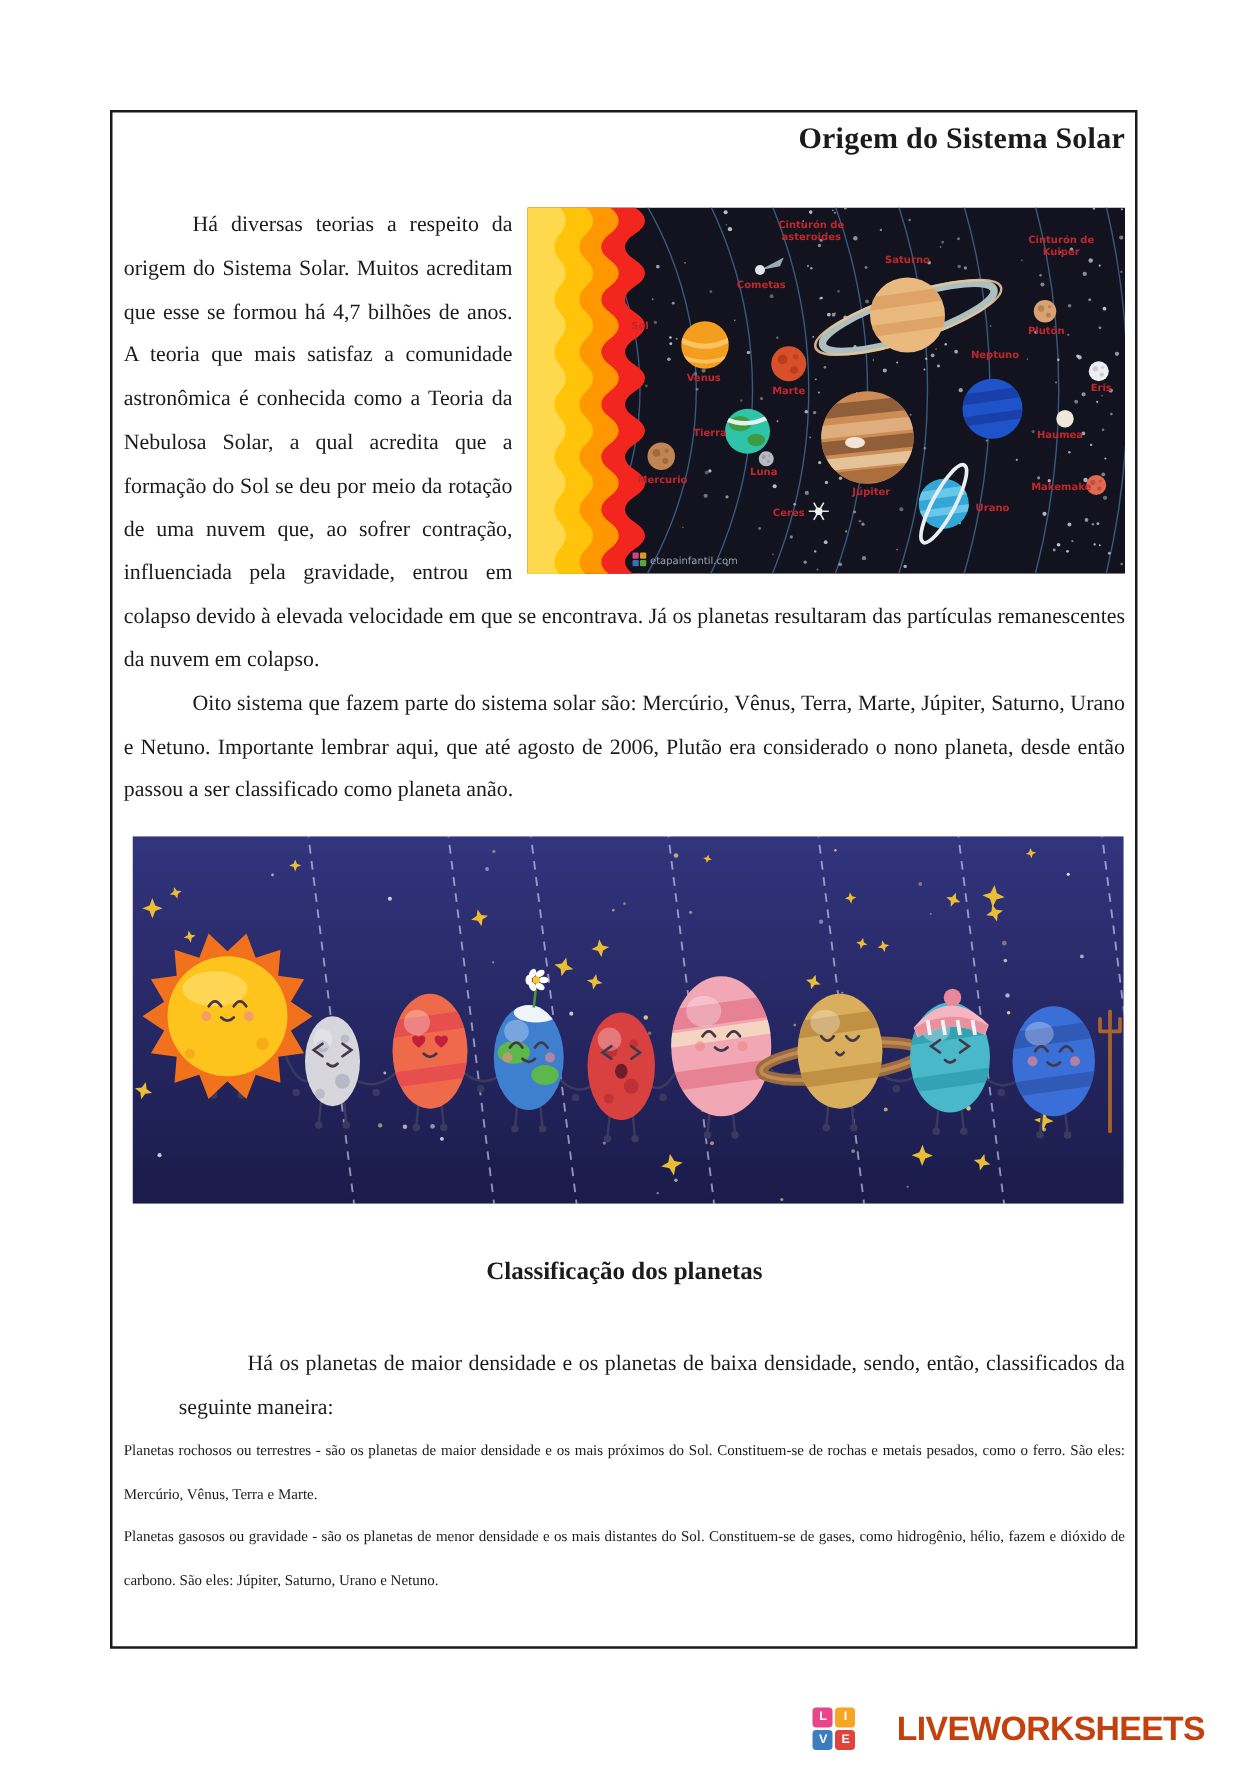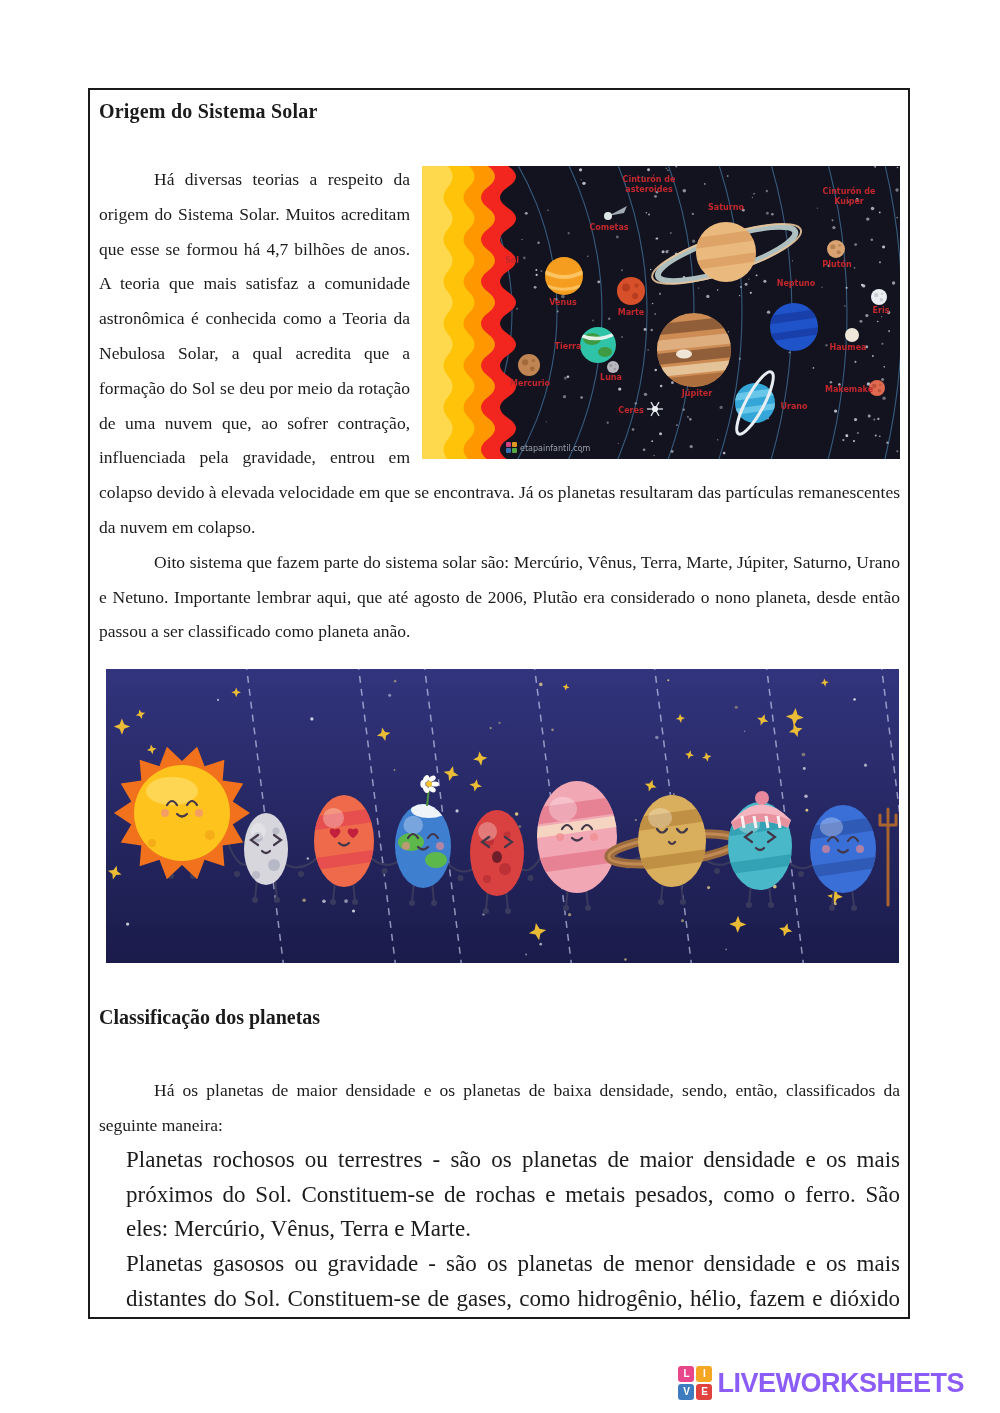--- a/index.html
+++ b/index.html
@@ -1,32 +1,32 @@
 <!DOCTYPE html>
 <html><head>
 <meta charset="utf-8">
 <style>
   html,body{margin:0;padding:0;background:#ffffff;}
   .canvas{position:relative;width:1000px;height:1413px;background:#ffffff;overflow:hidden;
           font-family:"Liberation Serif", serif;color:#1b1b1b;}
   .doc-box{position:absolute;left:88px;top:88px;width:822px;height:1231px;
            border:2px solid #1a1a1a;box-sizing:border-box;
            padding:8px 8px 0 9px;overflow:hidden;}
-  .doc-title{margin:0;text-align:left;font-size:20px;font-weight:bold;line-height:26px;letter-spacing:.2px;}
+  .doc-title{margin:0;text-align:right;font-size:24px;font-weight:bold;line-height:26px;letter-spacing:.2px;}
   .para{text-align:justify;font-size:17.5px;line-height:34.8px;margin:0;}
   .para.indent{text-indent:55px;}
   .p1{margin-top:38px;}
   .solar-fig{float:right;width:478px;height:293px;margin:4px 0 10px 12px;}
   .solar-fig svg{display:block;width:478px;height:293px;}
   .cartoon-fig{display:block;width:793px;height:294px;margin:20px 0 0 7px;}
   .cartoon-fig svg{display:block;width:793px;height:294px;}
-  .section-heading{margin:40px 0 0 0;text-align:left;font-size:20px;font-weight:bold;line-height:28px;}
-  .p3{margin-top:42px;}
+  .section-heading{margin:40px 0 0 0;text-align:center;font-size:20px;font-weight:bold;line-height:28px;}
+  .p3{margin-top:42px;margin-left:44px;}
   .bullet-list{list-style:none;margin:0;padding:0;}
-  .bullet-list li{position:relative;text-align:justify;font-size:23px;line-height:34.8px;margin-left:27px;}
+  .bullet-list li{position:relative;text-align:justify;font-size:12px;line-height:34.8px;}
   .b{font-weight:normal;}
   .lw-logo{position:absolute;top:1366px;right:36px;display:flex;align-items:center;gap:5px;
            font-family:"Liberation Sans", sans-serif;cursor:pointer;}
   .lw-grid{display:grid;grid-template-columns:16px 16px;grid-template-rows:16px 16px;gap:2px;}
   .lw-tile{width:16px;height:16px;border-radius:3px;color:#fff;font-size:10px;font-weight:bold;
            display:flex;align-items:center;justify-content:center;line-height:1;}
   .lw-text{font-size:27px;font-weight:800;letter-spacing:-0.5px;color:#1b4a7a;}
 </style>
 </head>
 <body>
@@ -713,15 +713,15 @@
     </ul>
   </div>
 
   <div class="lw-logo">
     <div class="lw-grid">
       <span class="lw-tile" style="background: rgb(232, 70, 139);">L</span>
       <span class="lw-tile" style="background: rgb(245, 166, 35);">I</span>
       <span class="lw-tile" style="background: rgb(62, 124, 192);">V</span>
       <span class="lw-tile" style="background: rgb(224, 66, 61);">E</span>
     </div>
-    <span class="lw-text" style="color: #8b5cf6;">LIVEWORKSHEETS</span>
+    <span class="lw-text" style="color: #c2410c; margin-left: 28px;">LIVEWORKSHEETS</span>
   </div>
 </div>
 
 </body></html>

